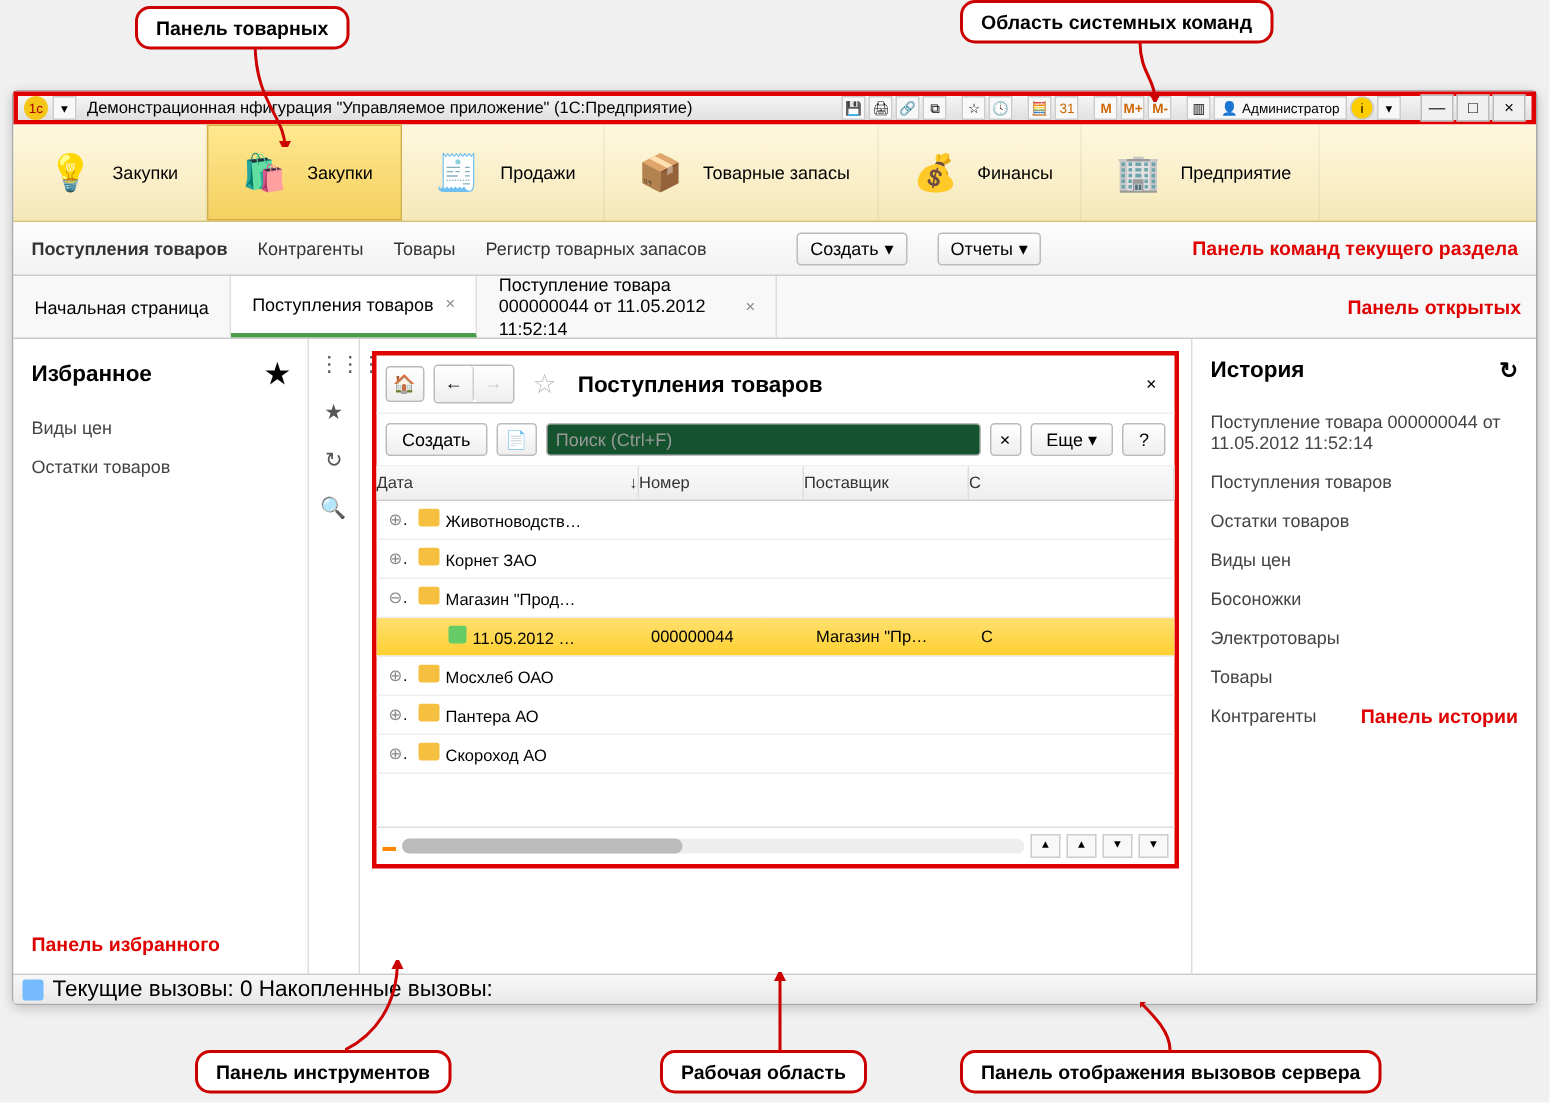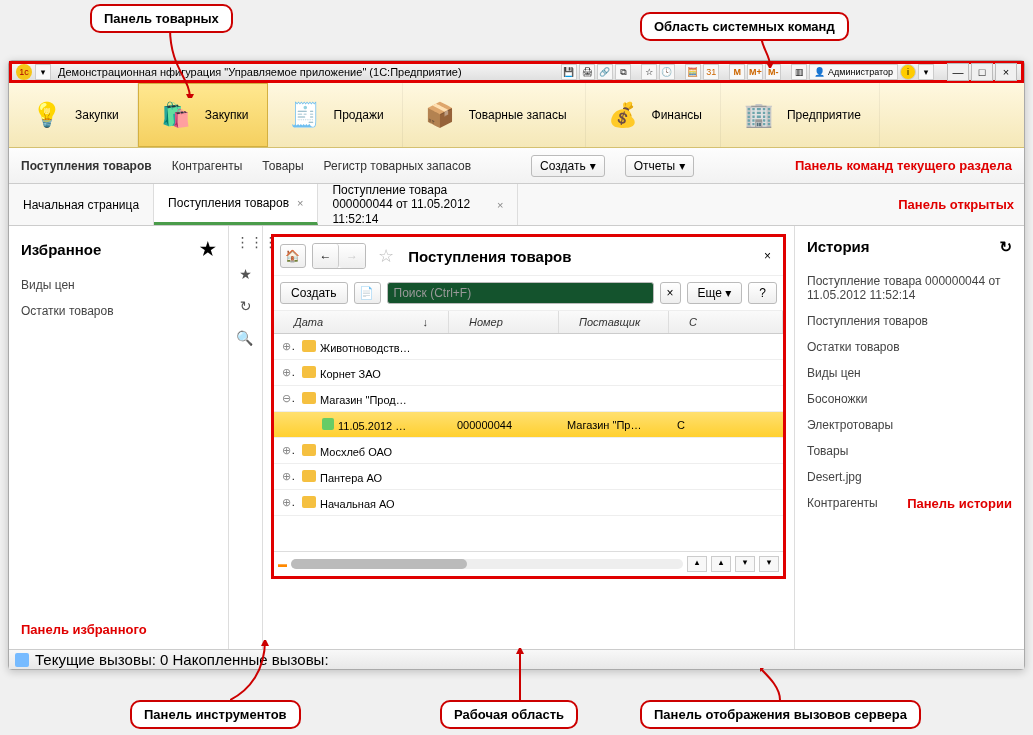--- a/index.html
+++ b/index.html
@@ -35,39 +35,39 @@
   .cmd-btn { border: 1px solid #bbb; background: linear-gradient(#fff,#eee); padding: 3px 8px; border-radius: 3px; cursor: pointer; display: flex; align-items: center; gap: 4px; }
   
   
   .tabs-bar { height: 42px; background: #f8f8f8; border-bottom: 1px solid #ccc; display: flex; align-items: stretch; }
   .tab { padding: 6px 14px; border-right: 1px solid #ddd; display: flex; align-items: center; gap: 8px; cursor: pointer; font-size: 12px; max-width: 200px; }
   .tab.active { background: #fff; border-bottom: 3px solid #4a9c4a; }
   .tab-close { color: #888; font-size: 11px; cursor: pointer; }
   
   
   .app-body { flex: 1; display: flex; background: #fff; overflow: hidden; }
-  .fav-panel { width: 220px; border-right: 1px solid #ddd; padding: 12px; display: flex; flex-direction: column; }
+  .fav-panel { width: 197px; border-right: 1px solid #ddd; padding: 12px; display: flex; flex-direction: column; }
   .fav-title { font-size: 15px; font-weight: bold; display: flex; justify-content: space-between; align-items: center; margin-bottom: 12px; }
   .fav-item { padding: 6px 0; color: #444; cursor: pointer; }
   
   .tool-strip { width: 34px; border-right: 1px solid #ddd; display: flex; flex-direction: column; align-items: center; padding-top: 8px; gap: 12px; }
   .tool-btn { width: 20px; height: 20px; font-size: 14px; text-align: center; cursor: pointer; color: #555; }
   
   .work-area { flex: 1; padding: 8px; position: relative; }
   .work-frame { border: 1px solid #ccc; height: 345px; display: flex; flex-direction: column; background: #fff; }
   .wf-header { display: flex; align-items: center; padding: 6px; gap: 6px; border-bottom: 1px solid #eee; }
   .wf-nav-btn { width: 26px; height: 24px; border: 1px solid #bbb; background: linear-gradient(#fff,#eee); border-radius: 3px; text-align: center; line-height: 22px; cursor: pointer; }
   .wf-title { font-size: 15px; font-weight: bold; flex: 1; margin-left: 8px; }
   .wf-close { cursor: pointer; padding: 0 6px; }
   .wf-toolbar { display: flex; align-items: center; padding: 6px; gap: 6px; border-bottom: 1px solid #eee; }
   .wf-search { flex: 1; border: 1px solid #bbb; padding: 3px 6px; border-radius: 3px; color: #999; background: #14532d; }
   .wf-btn { border: 1px solid #bbb; background: linear-gradient(#fff,#eee); padding: 3px 10px; border-radius: 3px; cursor: pointer; }
   
   .grid-head { display: flex; background: linear-gradient(#fafafa,#eee); border-bottom: 1px solid #ccc; }
-  .grid-head .gh { padding: 5px 20px; border-right: 1px solid #ddd; font-size: 11px; color: #333; font-style: italic; }
+  .grid-head .gh { padding: 5px 0; border-right: 1px solid #ddd; font-size: 11px; color: #333; }
   .grid-body { flex: 1; overflow: auto; }
   .grid-row { display: flex; border-bottom: 1px solid #eee; padding: 4px 0; align-items: center; height: 26px; }
   .grid-row.selected { background: linear-gradient(#ffe070,#ffd030); }
   .grid-cell { padding: 0 8px; font-size: 11px; overflow: hidden; white-space: nowrap; text-overflow: ellipsis; }
   .tree-toggle { width: 12px; text-align: center; color: #888; }
   .folder-ico { width: 14px; height: 12px; background: #f5c040; border-radius: 2px; display: inline-block; margin-right: 4px; }
   .doc-ico { width: 12px; height: 12px; background: #6c6; border-radius: 2px; display: inline-block; margin-right: 4px; }
   .grid-footer { display: flex; align-items: center; padding: 4px; border-top: 1px solid #ddd; gap: 4px; }
   .scroll-track { flex: 1; height: 10px; background: #eee; border-radius: 5px; position: relative; }
   .scroll-thumb { position: absolute; left: 0; width: 45%; height: 100%; background: #bbb; border-radius: 5px; }
@@ -84,21 +84,21 @@
 </style>
 </head>
 <body>
 
 <div class="callout" style="left:90px; top:4px;">Панель товарных</div>
 <svg class="callout-curve" style="left:150px;top:28px;" width="60" height="70">
     <path d="M20 0 C 20 40, 40 50, 40 70" stroke="#c00" stroke-width="2" fill="none"></path>
     <polygon points="36,66 44,66 40,74" fill="#c00"></polygon>
   </svg>
 
-<div class="callout" style="left:640px; top:12px;">Область системных команд</div>
+<div class="callout" style="left:640px; top:0;">Область системных команд</div>
 <svg class="callout-curve" style="left:740px;top:28px;" width="60" height="40">
     <path d="M20 0 C 20 20, 30 25, 30 38" stroke="#c00" stroke-width="2" fill="none"></path>
     <polygon points="26,34 34,34 30,42" fill="#c00"></polygon>
   </svg>
 
 <div class="callout" style="left:130px; top:700px;">Панель инструментов</div>
 <svg class="callout-curve" style="left:230px;top:640px;" width="60" height="62">
     <path d="M0 60 C 20 50, 35 30, 35 0" stroke="#c00" stroke-width="2" fill="none"></path>
     <polygon points="31,6 39,6 35,-2" fill="#c00"></polygon>
   </svg>
@@ -280,21 +280,21 @@
           <div class="grid-row">
               <span class="grid-cell" style="width:20px;"><span class="tree-toggle">⊕</span></span>
               <span class="grid-cell"><span class="folder-ico"></span><span>Мосхлеб ОАО</span></span>
             </div>
           <div class="grid-row">
               <span class="grid-cell" style="width:20px;"><span class="tree-toggle">⊕</span></span>
               <span class="grid-cell"><span class="folder-ico"></span><span>Пантера АО</span></span>
             </div>
           <div class="grid-row">
               <span class="grid-cell" style="width:20px;"><span class="tree-toggle">⊕</span></span>
-              <span class="grid-cell"><span class="folder-ico"></span><span>Начальная АО</span></span>
+              <span class="grid-cell"><span class="folder-ico"></span><span>Скороход АО</span></span>
             </div>
         </div>
         <div class="grid-footer">
           <span style="color:#f80;font-size:9px;">▬</span>
           <span class="scroll-track">
               <span class="scroll-thumb"></span>
             </span>
           <span class="nav-end-btn">▴</span>
           <span class="nav-end-btn">▴</span>
           <span class="nav-end-btn">▾</span>
@@ -308,21 +308,20 @@
         <span>История</span>
         <span>↻</span>
       </div>
       <div class="hist-item">Поступление товара 000000044 от 11.05.2012 11:52:14</div>
       <div class="hist-item">Поступления товаров</div>
       <div class="hist-item">Остатки товаров</div>
       <div class="hist-item">Виды цен</div>
       <div class="hist-item">Босоножки</div>
       <div class="hist-item">Электротовары</div>
       <div class="hist-item">Товары</div>
-      <div class="hist-item">Desert.jpg</div>
       <div class="hist-item" style="display:flex;justify-content:space-between;">
         <span>Контрагенты</span>
         <span class="red-label">Панель истории</span>
       </div>
     </div>
 
   </div>
 
   <div class="status-bar">
     <span class="status-ico"></span>

